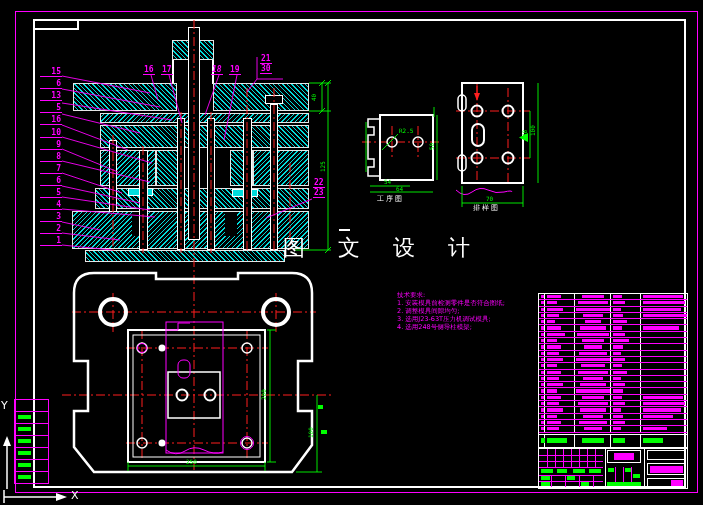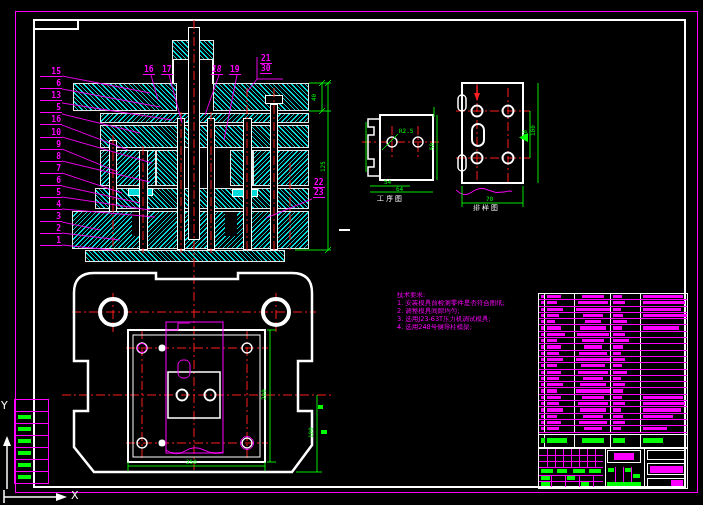--- a/index.html
+++ b/index.html
@@ -265,20 +265,21 @@
   <div class="co" style="left:229px;top:66px;">19</div>
   <div class="abs costack" style="left:260px;top:55px;">
     <span class="co" style="position:static">21</span>
     <span class="co" style="position:static">30</span>
   </div>
   <div class="abs costack" style="left:313px;top:179px;">
     <span class="co" style="position:static">22</span>
     <span class="co" style="position:static">23</span>
   </div>
 
+  <div id="watermark">图 文 设 计</div>
   <div class="viewlab" style="left:377px;top:194px;">工序图</div>
   <div class="viewlab" style="left:473px;top:203px;">排样图</div>
   <div id="tech">
     <div>技术要求:</div>
     <div>1. 安装模具前检测零件是否符合图纸;</div>
     <div>2. 调整模具间隙均匀;</div>
     <div>3. 选用J23-63T压力机调试模具;</div>
     <div>4. 选用248号侧导柱模架;</div>
   </div>
   <div class="axis" style="left:71px;top:489px;">X</div>

